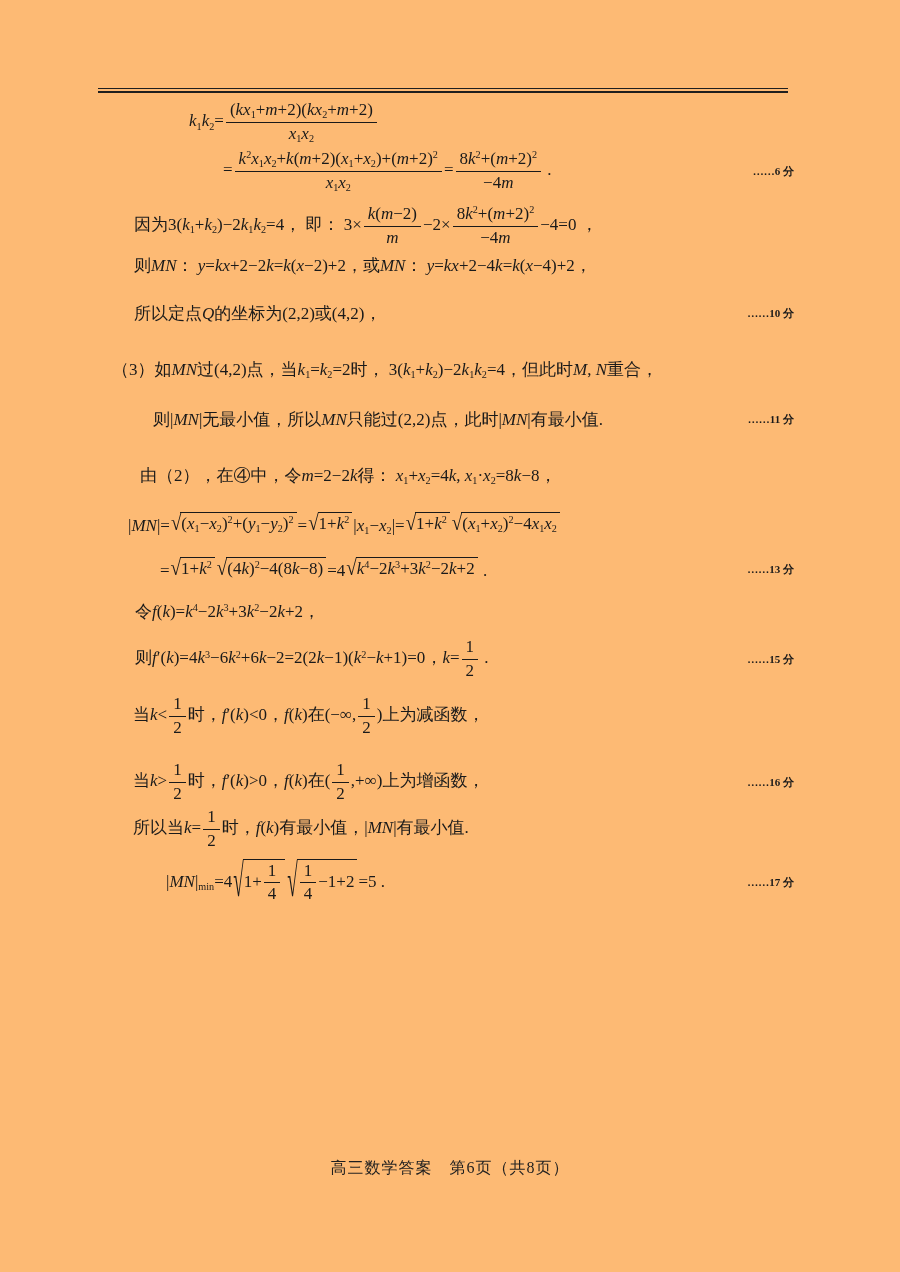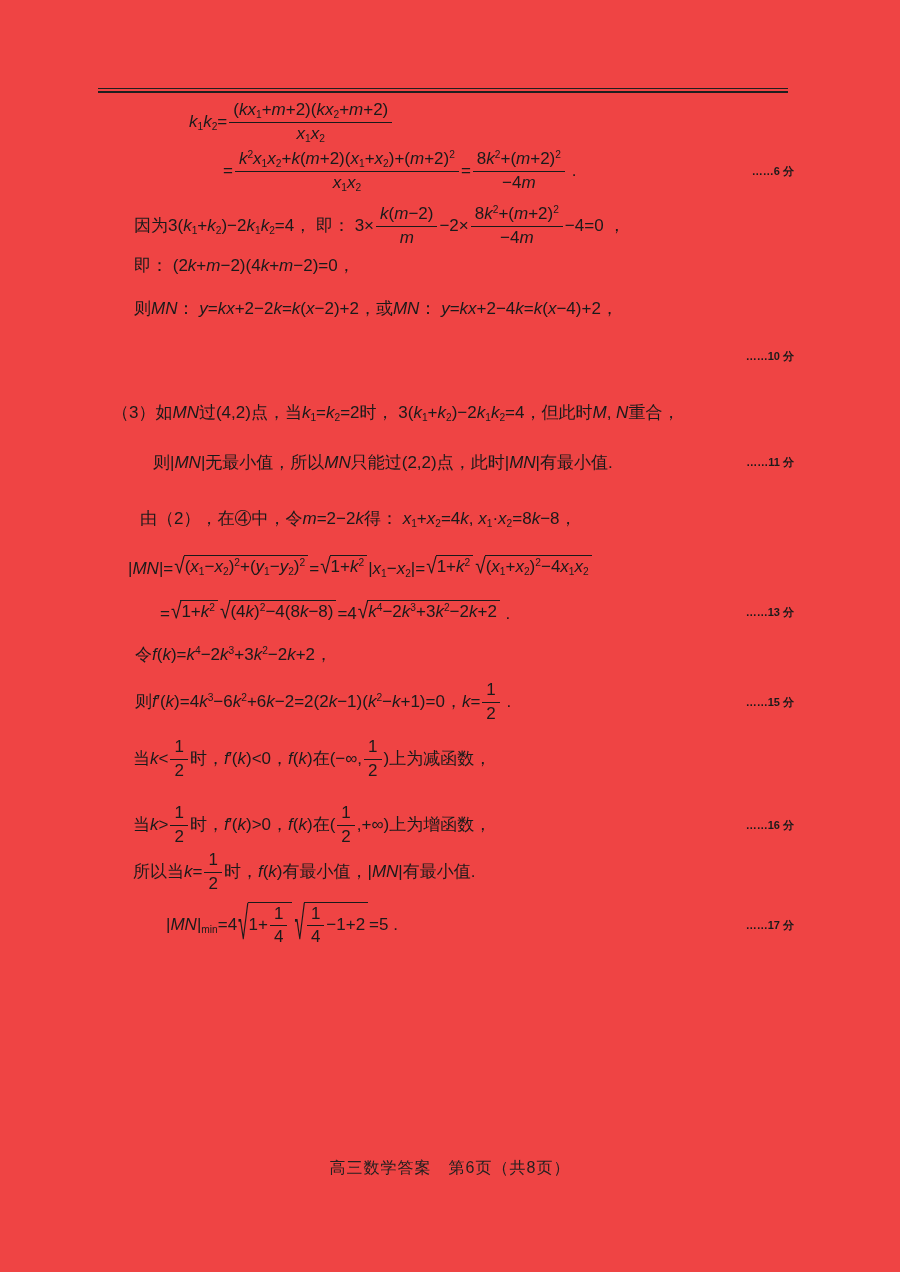--- a/index.html
+++ b/index.html
@@ -1,19 +1,19 @@
 <!DOCTYPE html>
 <html><head>
 <meta charset="utf-8">
 <style>
   html,body { margin:0; padding:0; background:#e8e8e8; }
   .page {
     position:relative; width:900px; height:1272px; margin:0 auto;
-    background:#ef4444; color:#1a1a1a; overflow:hidden;
-    font-family:Liberation Sans, sans-serif;
+    background:#fdba74; color:#1a1a1a; overflow:hidden;
+    font-family:Liberation Serif, serif;
   }
   .header-rule {
     position:absolute; left:98px; top:88px; width:690px; height:2px;
     border-top:1.5px solid #1f1f1f; border-bottom:2.5px solid #1f1f1f;
   }
   .content { position:absolute; left:100px; top:99px; width:694px; }
   .mline {
     display:flex; align-items:center; font-size:17px; line-height:1.3;
     min-height:24px;
   }
@@ -53,27 +53,25 @@
       <div class="mline" style="margin-bottom: 2px;">
         <span class="mline-content" style="padding-left: 89px;"><span class="mvar">k</span><span class="msub"><span class="mgroup">1</span></span><span class="mvar">k</span><span class="msub"><span class="mgroup">2</span></span>=<span class="mfrac"><span class="mnum"><span class="mgroup">(<span class="mvar">kx</span><span class="msub"><span class="mgroup">1</span></span>+<span class="mvar">m</span>+2)(<span class="mvar">kx</span><span class="msub"><span class="mgroup">2</span></span>+<span class="mvar">m</span>+2)</span></span><span class="mden"><span class="mgroup"><span class="mvar">x</span><span class="msub"><span class="mgroup">1</span></span><span class="mvar">x</span><span class="msub"><span class="mgroup">2</span></span></span></span></span></span>
       </div>
       <div class="mline" style="margin-bottom: 8px;">
         <span class="mline-content" style="padding-left: 123px;">=<span class="mfrac"><span class="mnum"><span class="mgroup"><span class="mvar">k</span><span class="msup"><span class="mgroup">2</span></span><span class="mvar">x</span><span class="msub"><span class="mgroup">1</span></span><span class="mvar">x</span><span class="msub"><span class="mgroup">2</span></span>+<span class="mvar">k</span>(<span class="mvar">m</span>+2)(<span class="mvar">x</span><span class="msub"><span class="mgroup">1</span></span>+<span class="mvar">x</span><span class="msub"><span class="mgroup">2</span></span>)+(<span class="mvar">m</span>+2)<span class="msup"><span class="mgroup">2</span></span></span></span><span class="mden"><span class="mgroup"><span class="mvar">x</span><span class="msub"><span class="mgroup">1</span></span><span class="mvar">x</span><span class="msub"><span class="mgroup">2</span></span></span></span></span>=<span class="mfrac"><span class="mnum"><span class="mgroup">8<span class="mvar">k</span><span class="msup"><span class="mgroup">2</span></span>+(<span class="mvar">m</span>+2)<span class="msup"><span class="mgroup">2</span></span></span></span><span class="mden"><span class="mgroup">−4<span class="mvar">m</span></span></span></span> .</span>
         <span class="mscore">……6 分</span>
       </div>
       <div class="mline" style="margin-bottom: 4px;">
         <span class="mline-content" style="padding-left: 34px;"><span class="mtext"><span class="mgroup">因为</span></span>3(<span class="mvar">k</span><span class="msub"><span class="mgroup">1</span></span>+<span class="mvar">k</span><span class="msub"><span class="mgroup">2</span></span>)−2<span class="mvar">k</span><span class="msub"><span class="mgroup">1</span></span><span class="mvar">k</span><span class="msub"><span class="mgroup">2</span></span>=4<span class="mtext"><span class="mgroup">， 即： </span></span>3×<span class="mfrac"><span class="mnum"><span class="mgroup"><span class="mvar">k</span>(<span class="mvar">m</span>−2)</span></span><span class="mden"><span class="mgroup"><span class="mvar">m</span></span></span></span>−2×<span class="mfrac"><span class="mnum"><span class="mgroup">8<span class="mvar">k</span><span class="msup"><span class="mgroup">2</span></span>+(<span class="mvar">m</span>+2)<span class="msup"><span class="mgroup">2</span></span></span></span><span class="mden"><span class="mgroup">−4<span class="mvar">m</span></span></span></span>−4=0<span class="mtext"><span class="mgroup"> ，</span></span></span>
       </div>
-      <div class="mline" style="margin-bottom: 19px;">
-        <span class="mline-content" style="padding-left: 34px;"><span class="mtext"><span class="mgroup">即： </span></span>(2<span class="mvar">k</span>+<span class="mvar">m</span>−2)(4<span class="mvar">k</span>+<span class="mvar">m</span>−2)=0<span class="mtext"><span class="mgroup">，</span></span></span>
-      </div>
       <div class="mline" style="margin-bottom: 24px;">
         <span class="mline-content" style="padding-left: 34px;"><span class="mtext"><span class="mgroup">则</span></span><span class="mvar">MN</span><span class="mtext"><span class="mgroup">： </span></span><span class="mvar">y</span>=<span class="mvar">kx</span>+2−2<span class="mvar">k</span>=<span class="mvar">k</span>(<span class="mvar">x</span>−2)+2<span class="mtext"><span class="mgroup">，或</span></span><span class="mvar">MN</span><span class="mtext"><span class="mgroup">： </span></span><span class="mvar">y</span>=<span class="mvar">kx</span>+2−4<span class="mvar">k</span>=<span class="mvar">k</span>(<span class="mvar">x</span>−4)+2<span class="mtext"><span class="mgroup">，</span></span></span>
       </div>
       <div class="mline" style="margin-bottom: 32px;">
+        <span class="mline-content" style="padding-left: 34px;"><span class="mtext"><span class="mgroup">所以定点</span></span><span class="mvar">Q</span><span class="mtext"><span class="mgroup">的坐标为</span></span>(2,2)<span class="mtext"><span class="mgroup">或</span></span>(4,2)<span class="mtext"><span class="mgroup">，</span></span></span>
         <span class="mscore">……10 分</span>
       </div>
       <div class="mline" style="margin-bottom: 26px;">
         <span class="mline-content" style="padding-left: 12px;"><span class="mtext"><span class="mgroup">（3）如</span></span><span class="mvar">MN</span><span class="mtext"><span class="mgroup">过</span></span>(4,2)<span class="mtext"><span class="mgroup">点，当</span></span><span class="mvar">k</span><span class="msub"><span class="mgroup">1</span></span>=<span class="mvar">k</span><span class="msub"><span class="mgroup">2</span></span>=2<span class="mtext"><span class="mgroup">时， </span></span>3(<span class="mvar">k</span><span class="msub"><span class="mgroup">1</span></span>+<span class="mvar">k</span><span class="msub"><span class="mgroup">2</span></span>)−2<span class="mvar">k</span><span class="msub"><span class="mgroup">1</span></span><span class="mvar">k</span><span class="msub"><span class="mgroup">2</span></span>=4<span class="mtext"><span class="mgroup">，但此时</span></span><span class="mvar">M</span>, <span class="mvar">N</span><span class="mtext"><span class="mgroup">重合，</span></span></span>
       </div>
       <div class="mline" style="margin-bottom: 32px;">
         <span class="mline-content" style="padding-left: 53px;"><span class="mtext"><span class="mgroup">则</span></span>|<span class="mvar">MN</span>|<span class="mtext"><span class="mgroup">无最小值，所以</span></span><span class="mvar">MN</span><span class="mtext"><span class="mgroup">只能过</span></span>(2,2)<span class="mtext"><span class="mgroup">点，此时</span></span>|<span class="mvar">MN</span>|<span class="mtext"><span class="mgroup">有最小值.</span></span></span>
         <span class="mscore">……11 分</span>
       </div>
       <div class="mline" style="margin-bottom: 24px;">

